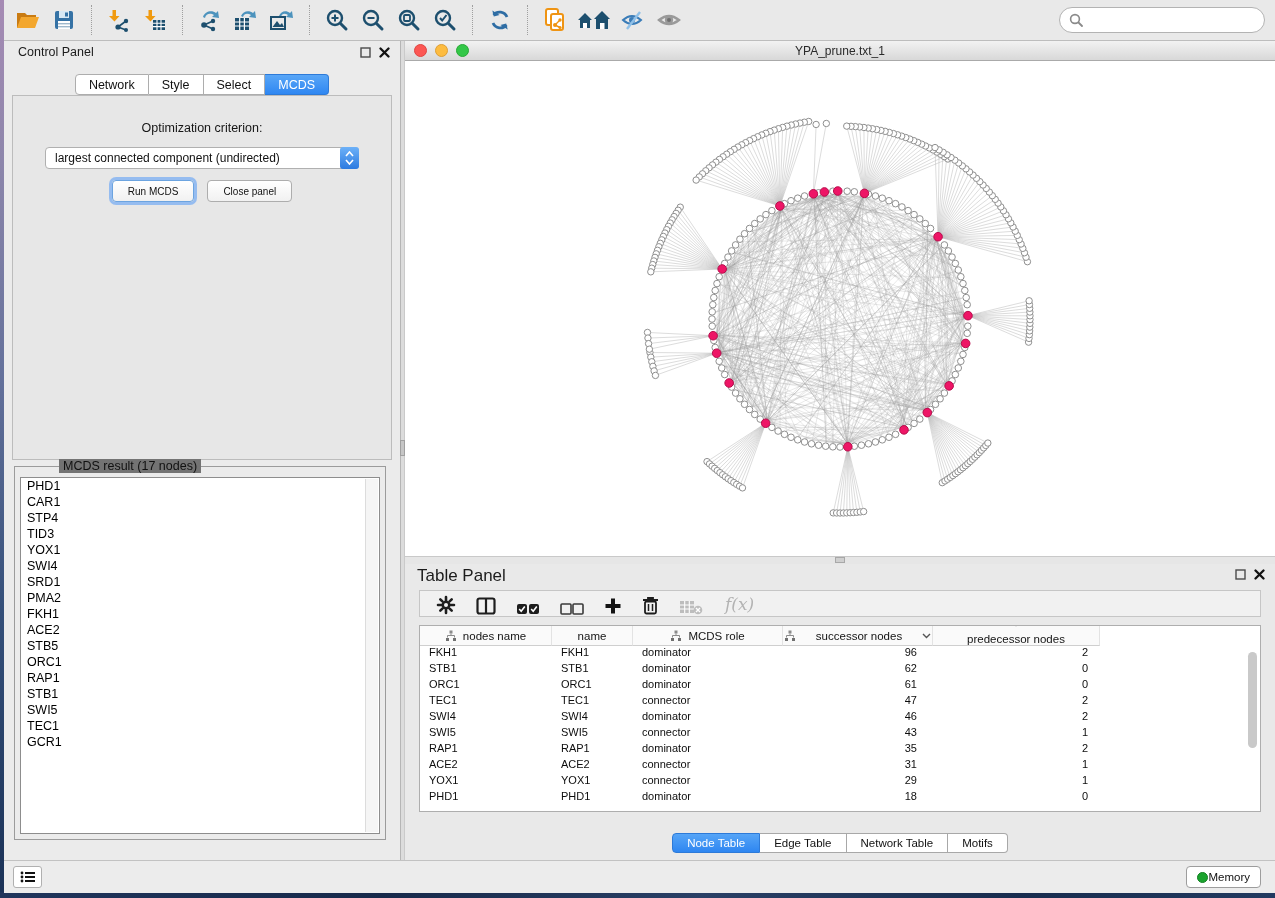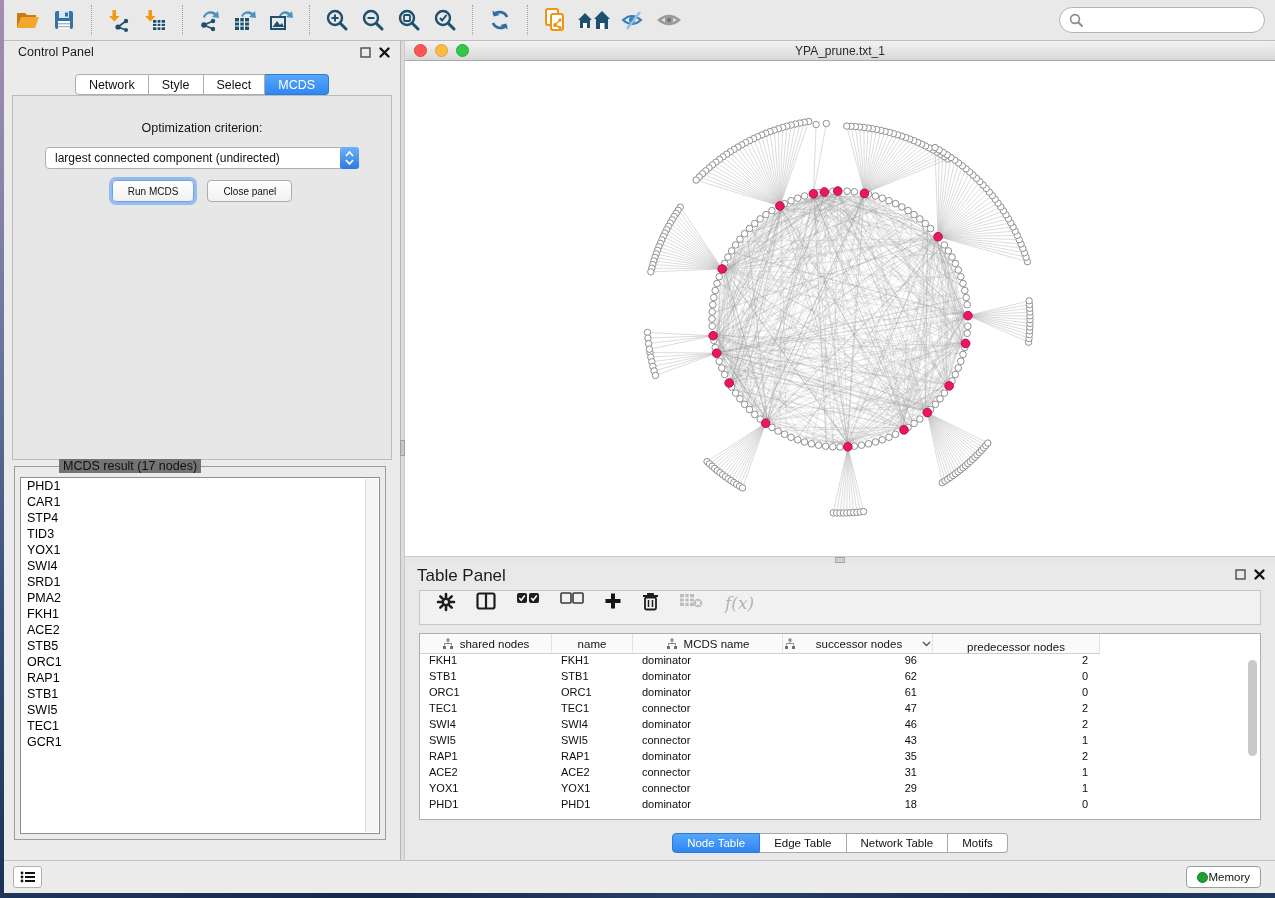--- a/index.html
+++ b/index.html
@@ -77,22 +77,22 @@
   .net-canvas svg { position:absolute; inset:0; width:100%; height:100%; }
 
   .hdivider { height:8px; flex:none; background:#e6e6e6; border-top:1px solid #c9c9c9; position:relative; }
   .hhandle { position:absolute; left:50%; top:0; margin-left:-5px; width:10px; height:6px;
     background:#cfcfcf; border:1px solid #a8a8a8; }
 
   
   .tpanel { height:296px; flex:none; background:#e9e9e9; position:relative; }
   .tp-title { height:24px; display:flex; align-items:center; padding:0 12px; position:relative; }
   .tp-title .t { font-size:17px; color:#1c1c1c; }
-  .tp-toolbar { margin:2px 14px 0; height:35px; background:#f1f1f1; border:1px solid #c6c6c6;
-    display:flex; align-items:flex-start; gap:20px; padding:1px 16px; }
+  .tp-toolbar { margin:2px 14px 0; height:27px; background:#f1f1f1; border:1px solid #c6c6c6;
+    display:flex; align-items:flex-end; gap:20px; padding:1px 16px; }
   .tp-tbtn { display:flex; align-items:center; justify-content:center; }
   .tablewrap { margin:8px 14px 0; height:187px; background:#fff; border:1px solid #aeaeae;
     position:relative; overflow:hidden; }
   .thead { display:flex; height:20px; }
   .th { display:flex; align-items:center; justify-content:center; gap:6px; background:#fafafa;
     border-bottom:1px solid #cfcfcf; border-right:1px solid #e3e3e3; font-size:11.5px; color:#141414; }
   .trow { display:flex; height:16px; }
   .td { font-size:11px; color:#0d0d0d; padding-left:9px; white-space:nowrap; overflow:hidden; }
   .td.num { text-align:right; padding-left:0; }
   .tscroll { position:absolute; right:3px; top:26px; width:9px; height:96px; background:#c9c9c9;
@@ -1406,33 +1406,33 @@
 
         <div class="tablewrap">
           <div class="thead">
               <div class="th" style="width: 132px;">
                 <svg width="12" height="12" viewBox="0 0 12 12">
                   <rect x="4.5" y="0.5" width="3" height="3" fill="#8b8b8b"></rect>
                   <path d="M6 3.5 v2 M2.5 7.5 v-2 h7 v2" stroke="#8b8b8b" fill="none"></path>
                   <rect x="1" y="8" width="3" height="3" fill="#707070"></rect>
                   <rect x="8" y="8" width="3" height="3" fill="#707070"></rect>
                 </svg>
-                <span>shared nodes</span>
+                <span>nodes name</span>
               </div>
               <div class="th" style="width: 81px;">
                 <span>name</span>
               </div>
               <div class="th" style="width: 150px;">
                 <svg width="12" height="12" viewBox="0 0 12 12">
                   <rect x="4.5" y="0.5" width="3" height="3" fill="#8b8b8b"></rect>
                   <path d="M6 3.5 v2 M2.5 7.5 v-2 h7 v2" stroke="#8b8b8b" fill="none"></path>
                   <rect x="1" y="8" width="3" height="3" fill="#707070"></rect>
                   <rect x="8" y="8" width="3" height="3" fill="#707070"></rect>
                 </svg>
-                <span>MCDS name</span>
+                <span>MCDS role</span>
               </div>
               <div class="th" style="width: 150px; gap: 20px;">
                 <svg width="12" height="12" viewBox="0 0 12 12">
                   <rect x="4.5" y="0.5" width="3" height="3" fill="#8b8b8b"></rect>
                   <path d="M6 3.5 v2 M2.5 7.5 v-2 h7 v2" stroke="#8b8b8b" fill="none"></path>
                   <rect x="1" y="8" width="3" height="3" fill="#707070"></rect>
                   <rect x="8" y="8" width="3" height="3" fill="#707070"></rect>
                 </svg>
                 <span>successor nodes</span>
                 <svg width="9" height="6" viewBox="0 0 9 6">

